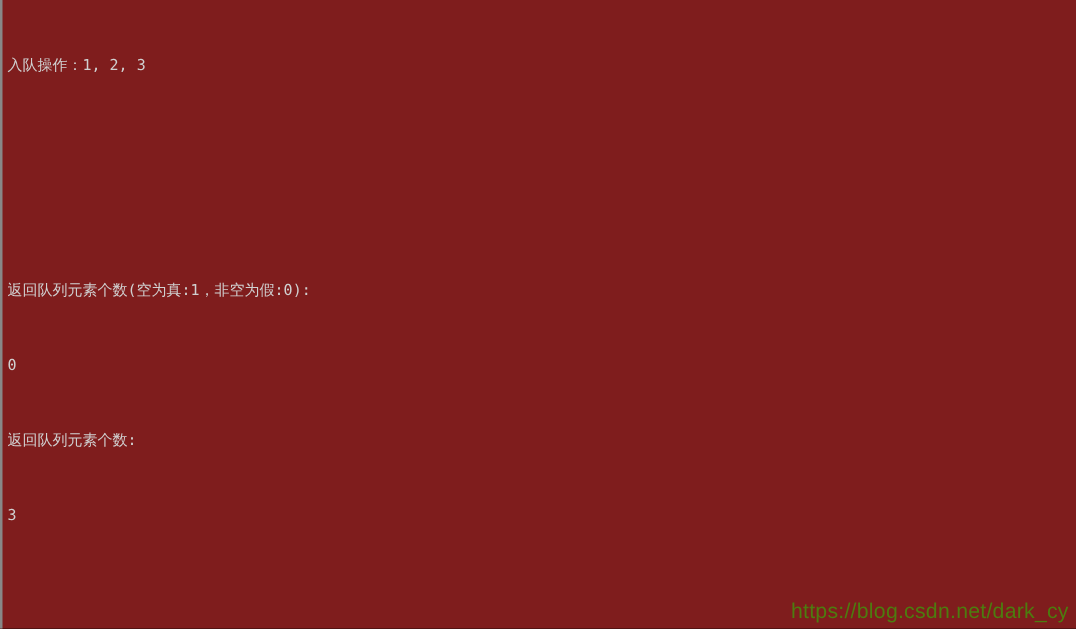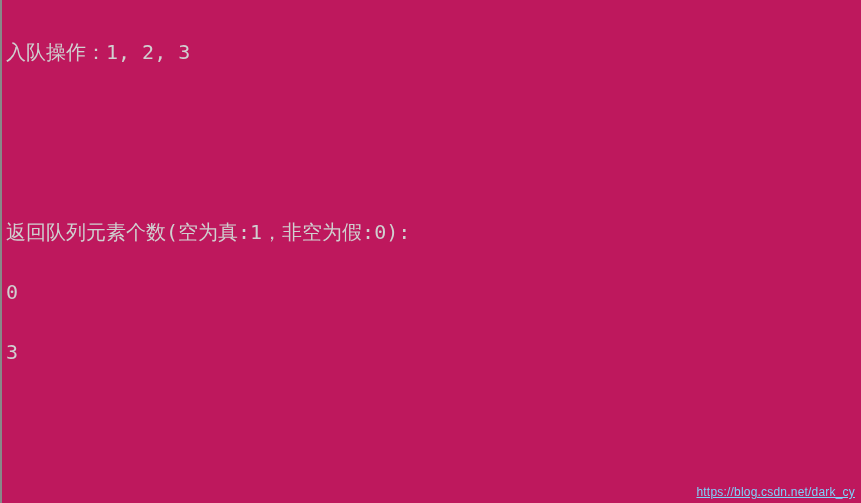--- a/index.html
+++ b/index.html
@@ -10,53 +10,53 @@
     body {
       width: 861px;
       height: 503px;
       background: #000000;
       position: relative;
       overflow: hidden;
     }
     .console {
       width: 100%;
       height: 100%;
-      background: #be185d;
+      background: #7f1d1d;
       border-left: 2px solid #888888;
       padding: 2px 16px 0 4px;
       font-family: "SimSun", "NSimSun", monospace;
-      font-size: 20px;
+      font-size: 12px;
       line-height: 20px;
       color: #d0d0d0;
       white-space: pre;
     }
     .line {
       display: block;
       min-height: 20px;
     }
     .watermark {
       position: absolute;
       right: 6px;
       bottom: 4px;
       font-family: Arial, sans-serif;
-      font-size: 12px;
-      color: #7dd3fc;
+      font-size: 17px;
+      color: #4d7c0f;
       letter-spacing: 0.2px;
-      text-decoration: underline;
     }
   </style>
 </head>
 <body>
 
 <div class="console">
   <span class="line">入队操作：1, 2, 3</span>
   <span class="line"></span>
   <span class="line"></span>
   <span class="line">返回队列元素个数(空为真:1，非空为假:0):</span>
   <span class="line">0</span>
+  <span class="line">返回队列元素个数:</span>
   <span class="line">3</span>
   <span class="line"></span>
   
   
   
   
   
   
   
   

